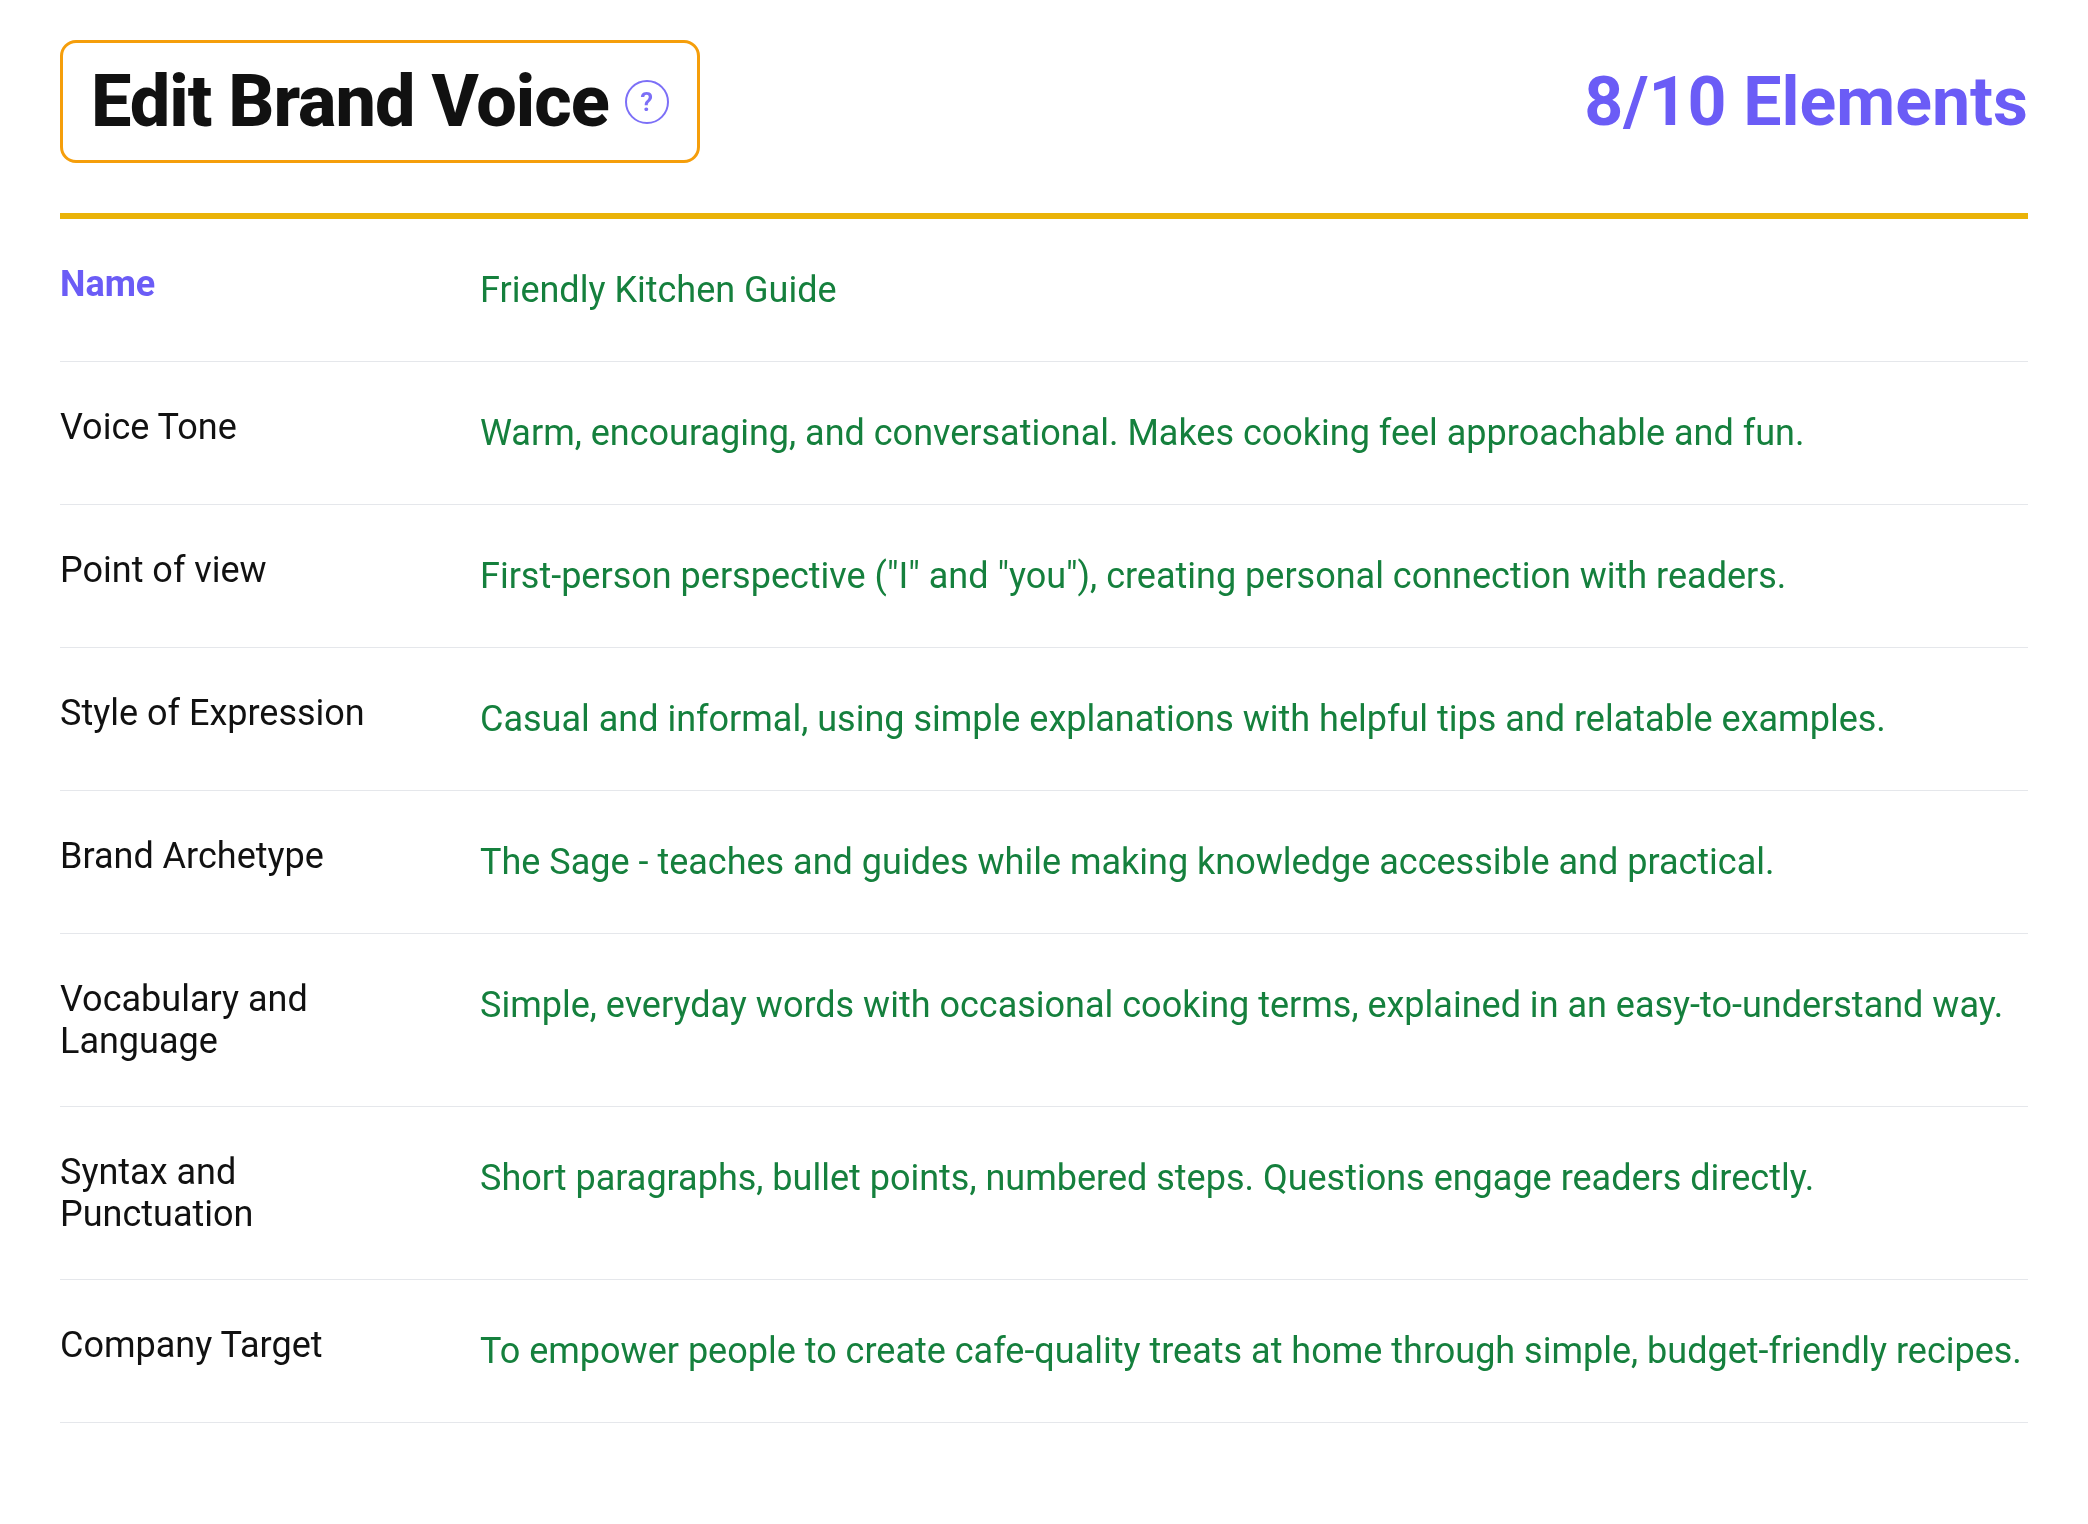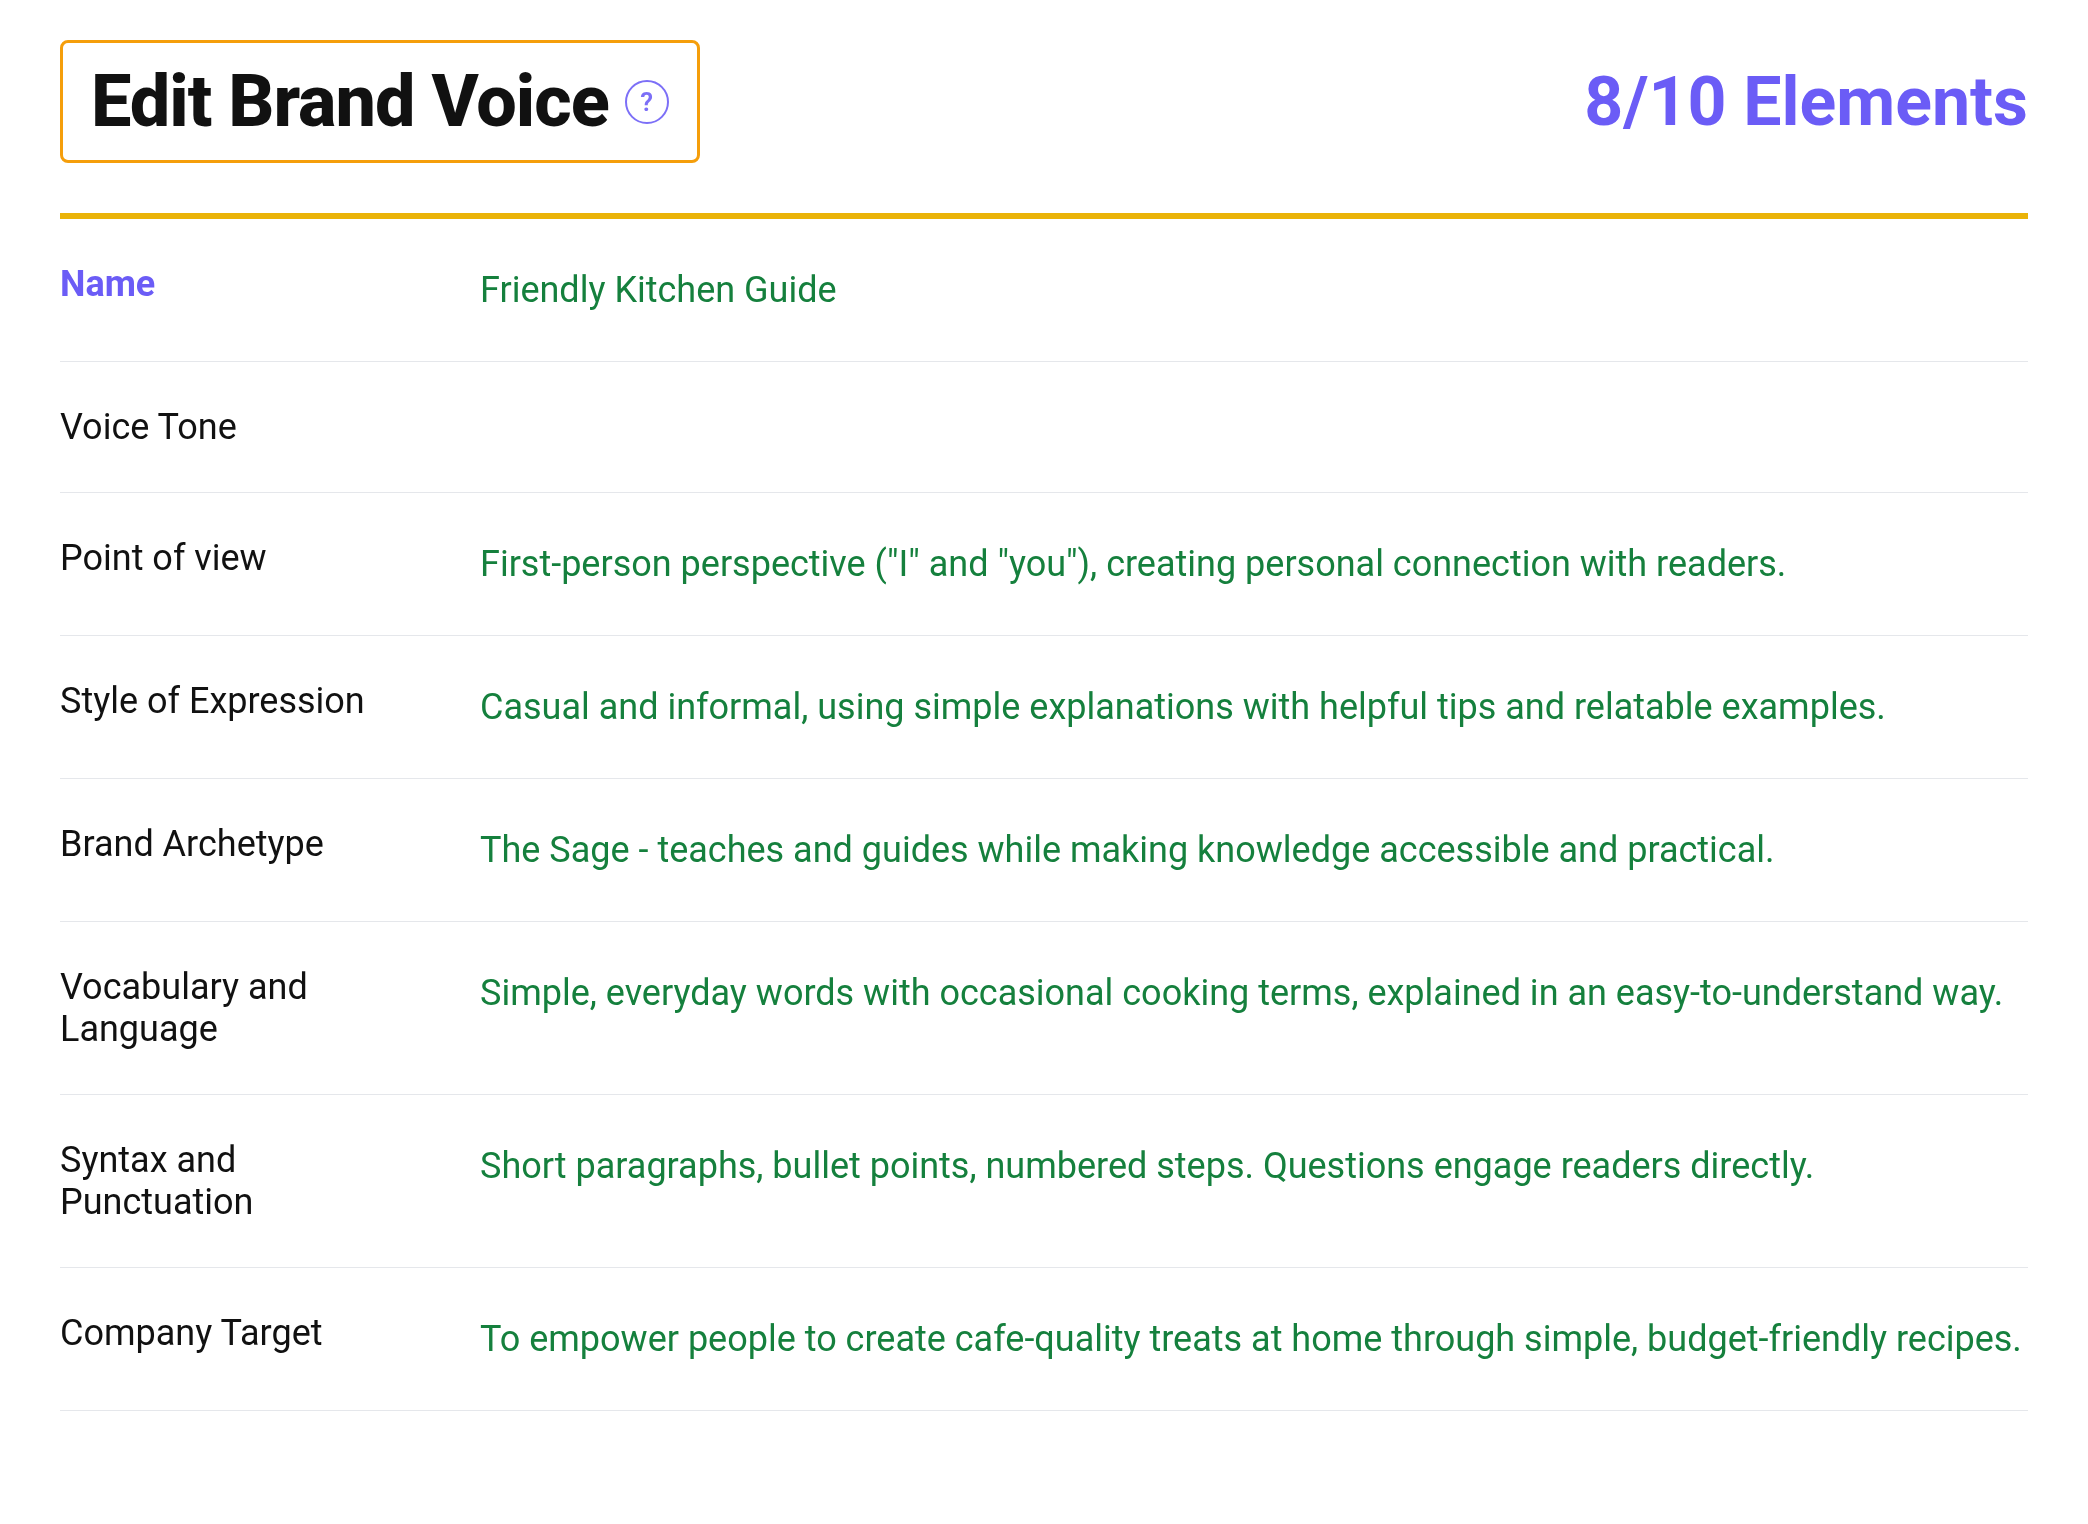--- a/index.html
+++ b/index.html
@@ -19,21 +19,21 @@
 
     .header {
       display: flex;
       justify-content: space-between;
       align-items: center;
       margin-bottom: 50px;
     }
 
     .title-container {
       border: 3px solid #f59e0b;
-      border-radius: 8px;
+      border-radius: 16px;
       padding: 16px 28px;
       display: inline-flex;
       align-items: center;
       gap: 16px;
     }
 
     .title-text {
       font-size: 72px;
       font-weight: 800;
       color: #111111;
@@ -110,20 +110,21 @@
   <div class="elements-count">8/10 Elements</div>
 </div>
 
 <div class="table" id="table-container">
 <div class="table-row">
       <div class="row-label name-label">Name</div>
       <div class="row-value">Friendly Kitchen Guide</div>
     </div>
     <div class="table-row">
       <div class="row-label">Voice Tone</div>
+      <div class="row-value">Warm, encouraging, and conversational. Makes cooking feel approachable and fun.</div>
     </div>
     <div class="table-row">
       <div class="row-label">Point of view</div>
       <div class="row-value">First-person perspective ("I" and "you"), creating personal connection with readers.</div>
     </div>
     <div class="table-row">
       <div class="row-label">Style of Expression</div>
       <div class="row-value">Casual and informal, using simple explanations with helpful tips and relatable examples.</div>
     </div>
     <div class="table-row">

